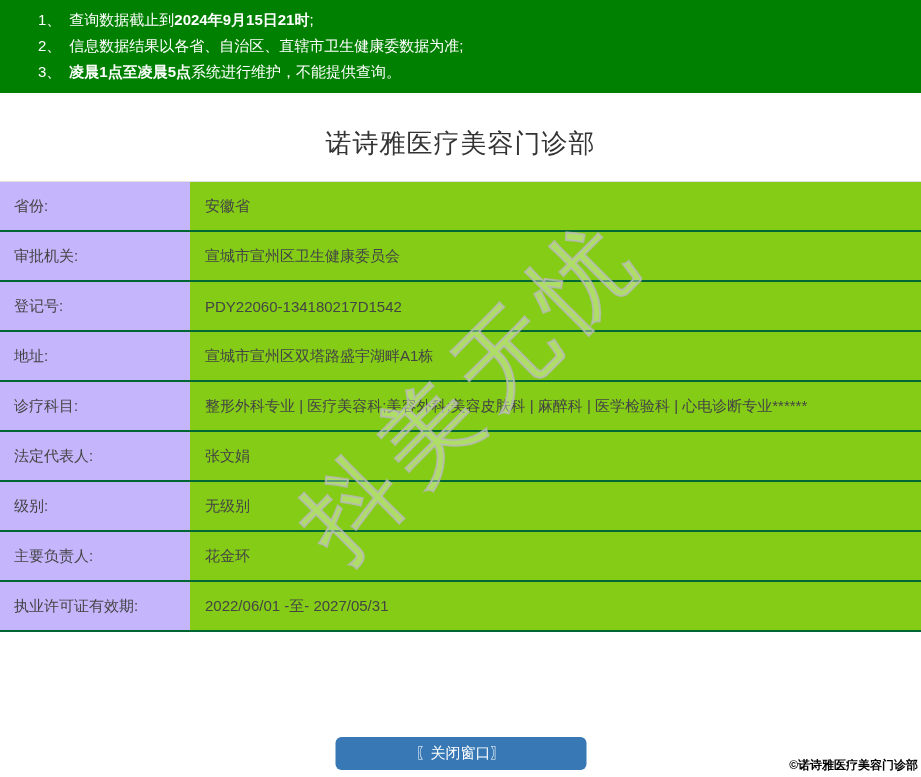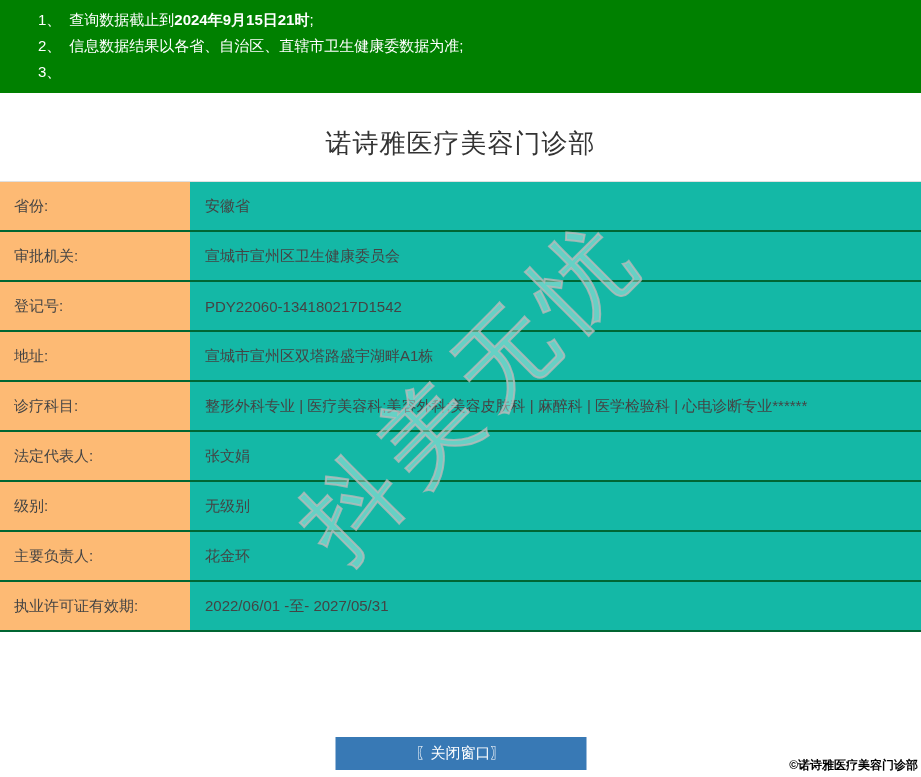--- a/index.html
+++ b/index.html
@@ -32,38 +32,38 @@
     border-collapse:collapse;table-layout:fixed;
   }
   .info-table td{
     border-bottom:2px solid #006633;
     font-size:15px;color:#444444;
     padding-top:14px;padding-bottom:14px;
     height:20px;vertical-align:middle;
   }
   .info-table tr:first-child td{border-top:1px solid #e0e0e0;}
   td.cell-label{
-    width:190px;background:#fdba74;padding-left:14px;box-sizing:border-box;
+    width:190px;background:#c4b5fd;padding-left:14px;box-sizing:border-box;
   }
   td.cell-value{
-    background:#14b8a6;padding-left:15px;white-space:nowrap;overflow:hidden;
+    background:#84cc16;padding-left:15px;white-space:nowrap;overflow:hidden;
   }
   
   .watermark{
     position:absolute;left:255px;top:340px;width:430px;height:100px;
     transform:rotate(-45deg);
     font-size:96px;line-height:100px;letter-spacing:12px;white-space:nowrap;
     color:rgba(255,255,255,0.35);
     -webkit-text-stroke:2px rgba(185,185,185,0.8);
     pointer-events:none;z-index:5;font-weight:400;
   }
   
   .close-button{
     position:absolute;left:50%;top:737px;transform:translateX(-50%);
-    width:251px;height:33px;background:#3879b5;border:none;border-radius:0;
+    width:251px;height:33px;background:#3879b5;border:none;border-radius:6px;
     color:#ffffff;font-size:15px;cursor:pointer;
     font-family:"Liberation Sans","DejaVu Sans",sans-serif;
     display:flex;align-items:center;justify-content:center;
   }
   
   .footer-note{
     position:absolute;right:3px;top:757px;
     font-size:12px;font-weight:bold;color:#000000;
     text-shadow:-1px -1px 0 #fff,1px -1px 0 #fff,-1px 1px 0 #fff,1px 1px 0 #fff;
     z-index:6;
@@ -76,20 +76,21 @@
   <div class="notice-line">
     <span class="notice-num">1、</span>
     <span><span>查询数据截止到</span><span class="notice-bold">2024年9月15日21时</span><span>;</span></span>
   </div>
   <div class="notice-line">
     <span class="notice-num">2、</span>
     <span><span>信息数据结果以各省、自治区、直辖市卫生健康委数据为准;</span><span class="notice-bold"></span><span></span></span>
   </div>
   <div class="notice-line">
     <span class="notice-num">3、</span>
+    <span><span></span><span class="notice-bold">凌晨1点至凌晨5点</span><span>系统进行维护，不能提供查询。</span></span>
   </div>
 </div>
 
 <div class="page-title">诺诗雅医疗美容门诊部</div>
 
 <table class="info-table">
   <tbody>
     <tr>
       <td class="cell-label">省份:</td>
       <td class="cell-value">安徽省</td>

